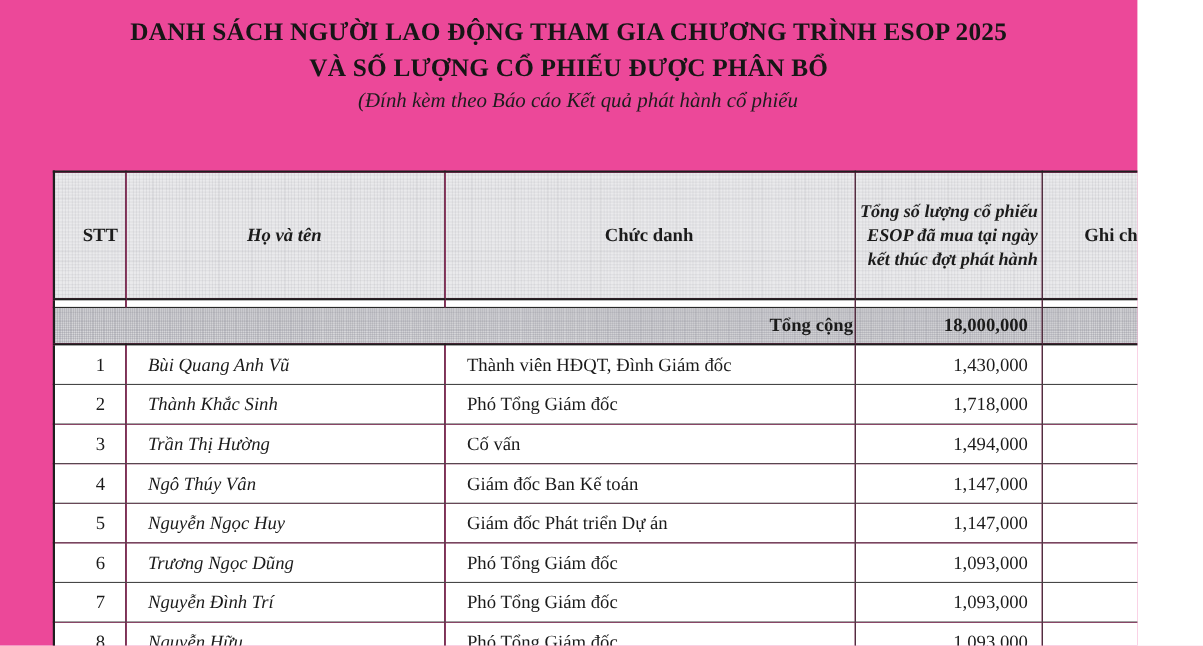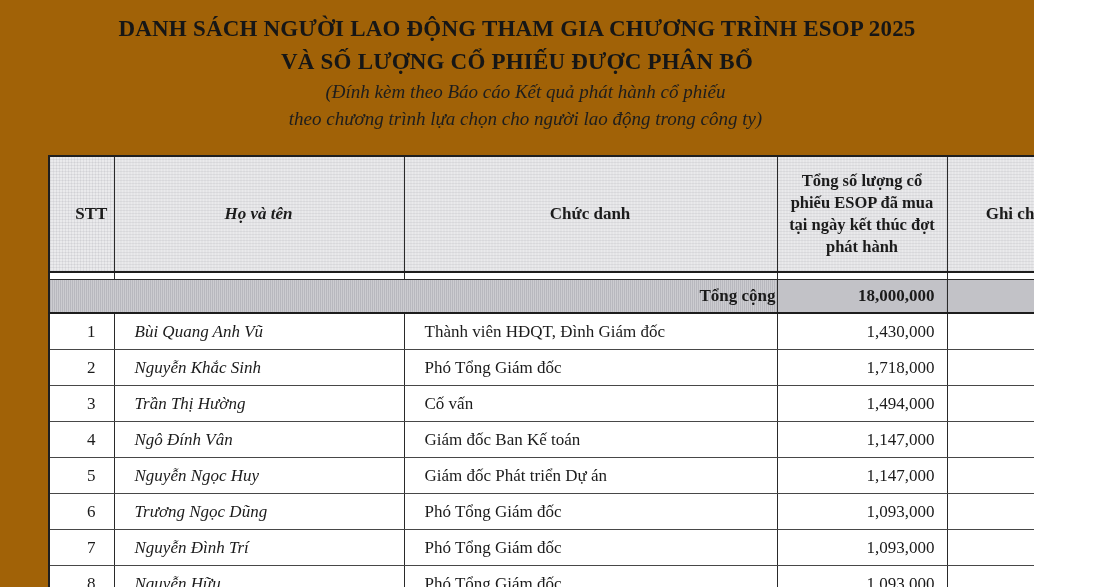--- a/index.html
+++ b/index.html
@@ -1,17 +1,17 @@
 <!DOCTYPE html>
 <html><head>
 <meta charset="utf-8">
 <style>
   html,body{margin:0;padding:0;background:#fff;}
   .page{
-    position:relative;width:1034px;height:587px;background:#a16207;
+    position:relative;width:1034px;height:587px;background:#ec4899;
     overflow:hidden;font-family:"Liberation Serif","DejaVu Serif",serif;color:#1b1b1b;
   }
   .title-block{position:absolute;top:12px;left:0;width:100%;text-align:center;}
   .title-line{font-weight:bold;font-size:23px;line-height:33px;letter-spacing:0.2px;color:#161616;}
   .subtitle-line{font-style:italic;font-size:19px;line-height:27px;color:#1d1d1d;margin-left:17px;}
   table.doc-table{
     position:absolute;left:48px;top:155px;width:1015px;
     border-collapse:collapse;table-layout:fixed;
     border:2px solid #1f1f1f;
   }
@@ -48,37 +48,36 @@
 </style>
 </head>
 <body>
 
 <div class="page" data-name="document-page">
 
   <div class="title-block" data-name="document-title-block">
     <div class="title-line" data-name="document-title-line1">DANH SÁCH NGƯỜI LAO ĐỘNG THAM GIA CHƯƠNG TRÌNH ESOP 2025</div>
     <div class="title-line" data-name="document-title-line2">VÀ SỐ LƯỢNG CỔ PHIẾU ĐƯỢC PHÂN BỔ</div>
     <div class="subtitle-line" data-name="document-subtitle-line1">(Đính kèm theo Báo cáo Kết quả phát hành cổ phiếu</div>
-    <div class="subtitle-line" data-name="document-subtitle-line2">theo chương trình lựa chọn cho người lao động trong công ty)</div>
   </div>
 
   <table class="doc-table" data-name="esop-allocation-table">
     <colgroup>
       <col style="width:65px">
       <col style="width:290px">
       <col style="width:373px">
       <col style="width:170px">
       <col style="width:117px">
     </colgroup>
     <thead data-name="table-header">
       <tr data-name="table-header-row">
         <th class="c-stt" data-name="header-stt">STT</th>
         <th class="c-name" data-name="header-name" style="text-align:center;padding-left:0;">Họ và tên</th>
         <th class="c-title" data-name="header-title" style="text-align:center;padding-left:0;">Chức danh</th>
-        <th class="c-shares" data-name="header-shares" style="text-align:center;padding-right:3px;">Tổng số lượng cổ phiếu ESOP đã mua tại ngày kết thúc đợt phát hành</th>
+        <th class="c-shares" data-name="header-shares" style="text-align:right;padding-right:3px;font-style:italic;">Tổng số lượng cổ phiếu ESOP đã mua tại ngày kết thúc đợt phát hành</th>
         <th class="c-note" data-name="header-note" style="text-align:center;">Ghi chú</th>
       </tr>
     </thead>
     <tbody data-name="table-body">
       <tr class="spacer-row" data-name="header-spacer-row">
         <td></td>
         <td></td>
         <td></td>
         <td></td>
         <td></td>
@@ -91,35 +90,35 @@
 
     <tr data-name="table-row">
           <td class="c-stt" data-name="cell-stt">1</td>
           <td class="c-name" data-name="cell-name">Bùi Quang Anh Vũ</td>
           <td class="c-title" data-name="cell-title">Thành viên HĐQT, Đình Giám đốc</td>
           <td class="c-shares" data-name="cell-shares">1,430,000</td>
           <td class="c-note" data-name="cell-note"></td>
         </tr>
         <tr data-name="table-row">
           <td class="c-stt" data-name="cell-stt">2</td>
-          <td class="c-name" data-name="cell-name">Nguyễn Khắc Sinh</td>
+          <td class="c-name" data-name="cell-name">Thành Khắc Sinh</td>
           <td class="c-title" data-name="cell-title">Phó Tổng Giám đốc</td>
           <td class="c-shares" data-name="cell-shares">1,718,000</td>
           <td class="c-note" data-name="cell-note"></td>
         </tr>
         <tr data-name="table-row">
           <td class="c-stt" data-name="cell-stt">3</td>
           <td class="c-name" data-name="cell-name">Trần Thị Hường</td>
           <td class="c-title" data-name="cell-title">Cố vấn</td>
           <td class="c-shares" data-name="cell-shares">1,494,000</td>
           <td class="c-note" data-name="cell-note"></td>
         </tr>
         <tr data-name="table-row">
           <td class="c-stt" data-name="cell-stt">4</td>
-          <td class="c-name" data-name="cell-name">Ngô Đính Vân</td>
+          <td class="c-name" data-name="cell-name">Ngô Thúy Vân</td>
           <td class="c-title" data-name="cell-title">Giám đốc Ban Kế toán</td>
           <td class="c-shares" data-name="cell-shares">1,147,000</td>
           <td class="c-note" data-name="cell-note"></td>
         </tr>
         <tr data-name="table-row">
           <td class="c-stt" data-name="cell-stt">5</td>
           <td class="c-name" data-name="cell-name">Nguyễn Ngọc Huy</td>
           <td class="c-title" data-name="cell-title">Giám đốc Phát triển Dự án</td>
           <td class="c-shares" data-name="cell-shares">1,147,000</td>
           <td class="c-note" data-name="cell-note"></td>

